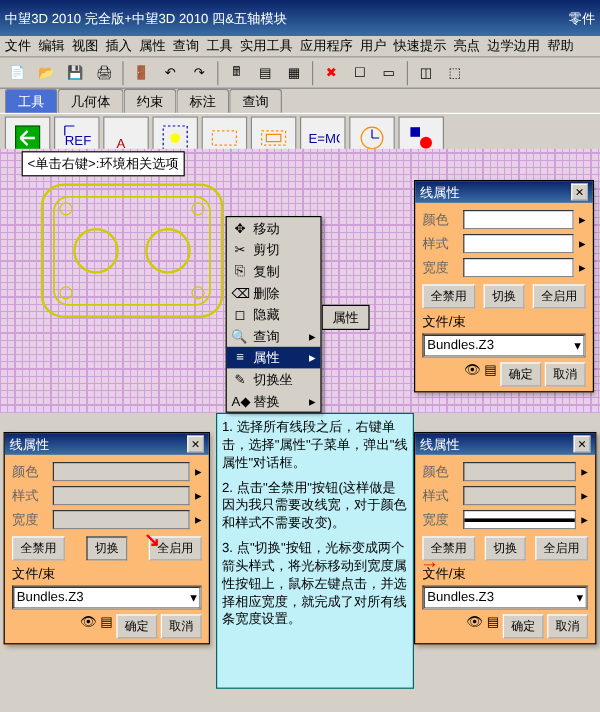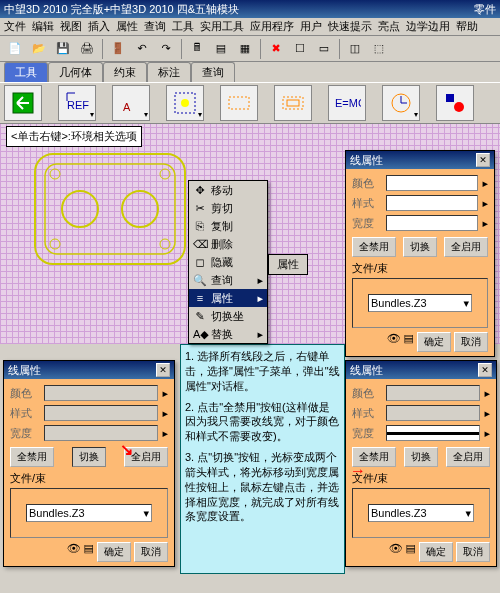--- a/index.html
+++ b/index.html
@@ -1,48 +1,48 @@
 <!DOCTYPE html>
 <html><head>
 <meta charset="utf-8">
 <style>
 *{box-sizing:border-box;margin:0;padding:0;font-family:"Microsoft YaHei","SimSun",sans-serif;font-size:11px}
 body{width:500px;height:593px;background:#d4d0c8;overflow:hidden;position:relative}
-.titlebar{height:18px;background:linear-gradient(#0a246a,#3a6ea5);color:#fff;display:flex;align-items:center;padding:0 4px}
+.titlebar{height:30px;background:linear-gradient(#0a246a,#3a6ea5);color:#fff;display:flex;align-items:center;padding:0 4px}
 .titlebar .t{flex:0 0 auto}
 .titlebar .sp{flex:1}
 .menubar{height:18px;background:#d4d0c8;display:flex;align-items:center;padding:0 4px;gap:6px;border-bottom:1px solid #888}
 .menubar span{cursor:default}
 .toolbar{height:26px;background:#d4d0c8;display:flex;align-items:center;padding:0 4px;gap:2px;border-bottom:1px solid #888}
 .tbtn{width:22px;height:22px;border:1px solid #d4d0c8;display:flex;align-items:center;justify-content:center}
 .tsep{width:1px;height:20px;background:#888;margin:0 2px}
 .tabs{height:20px;display:flex;align-items:flex-end;padding-left:4px;gap:0}
 .tab{padding:2px 10px;background:#d4d0c8;border:1px solid #888;border-bottom:none;border-radius:3px 3px 0 0}
 .tab.active{background:#4a6fd4;color:#fff}
-.bigtoolbar{height:42px;background:#d4d0c8;display:flex;align-items:center;padding:0 4px;gap:16px;border-top:1px solid #fff;border-bottom:1px solid #888}
+.bigtoolbar{height:42px;background:#d4d0c8;display:flex;align-items:center;padding:0 4px;gap:3px;border-top:1px solid #fff;border-bottom:1px solid #888}
 .bbtn{width:38px;height:36px;border:1px solid #888;background:#f0f0f0;display:flex;align-items:center;justify-content:center;position:relative}
 .bbtn .dd{position:absolute;right:1px;bottom:1px;font-size:8px}
 .canvas{position:absolute;left:0;top:124px;width:500px;height:220px;background:repeating-linear-gradient(0deg,#d0a0d8 0 1px,transparent 1px 6px),repeating-linear-gradient(90deg,#d0a0d8 0 1px,transparent 1px 6px),#e8d0e8}
-.hint{position:absolute;left:6px;top:2px;background:#fff;border:1px solid #000;padding:2px 4px;font-size:10px}
+.hint{position:absolute;left:18px;top:2px;background:#fff;border:1px solid #000;padding:2px 4px;font-size:10px}
 .shape{position:absolute;left:30px;top:25px;width:160px;height:120px}
 .ctxmenu{position:absolute;left:188px;top:180px;width:80px;background:#d4d0c8;border:1px solid #000;box-shadow:2px 2px 3px rgba(0,0,0,.4);z-index:5}
 .ctxmenu .mi{height:18px;display:flex;align-items:center;padding:0 4px;gap:4px}
 .ctxmenu .mi.sel{background:#0a246a;color:#fff}
 .ctxmenu .mi .ic{width:14px;text-align:center}
 .submenu{position:absolute;left:268px;top:254px;background:#d4d0c8;border:1px solid #000;padding:2px 8px;z-index:6}
 .panel{position:absolute;background:#fdba74;border:1px solid #000;box-shadow:2px 2px 4px rgba(0,0,0,.3)}
 .panel .ptitle{height:18px;background:linear-gradient(#0a246a,#3a6ea5);color:#fff;display:flex;align-items:center;padding:0 4px;justify-content:space-between}
 .panel .pbody{padding:4px 6px}
 .panel .row{display:flex;align-items:center;height:20px;gap:4px}
 .panel .row .lbl{width:30px;color:#666}
 .panel .row .fld{flex:1;height:16px;border:1px inset #888;background:#fff}
 .panel .btnrow{display:flex;gap:3px;margin:4px 0;justify-content:space-between}
 .panel .btn{padding:2px 6px;border:1px outset #fff;background:#d4d0c8;font-size:10px}
 .panel .btn.sel{border:1px inset #888}
-.panel .sec{border:1px inset #888;padding:15px;margin-top:2px}
+.panel .sec{border:1px inset #888;padding:0;margin-top:2px}
 .panel .sel2{width:100%;height:18px;border:1px inset #888;background:#fff;padding:0 2px;display:flex;align-items:center;justify-content:space-between}
 .panel .bot{display:flex;gap:3px;justify-content:flex-end;margin-top:4px}
 .instr{position:absolute;left:180px;top:344px;width:165px;height:230px;background:#c0f0f8;border:1px solid #066;padding:4px;font-size:10px;line-height:1.35}
 .instr p{margin-bottom:6px}
 .xbtn{width:14px;height:14px;background:#d4d0c8;border:1px outset #fff;color:#000;font-size:9px;display:flex;align-items:center;justify-content:center}
 .arrow-red{position:absolute;color:red;font-size:16px;font-weight:bold}
 svg{display:block}
 </style>
 </head>
 <body>

